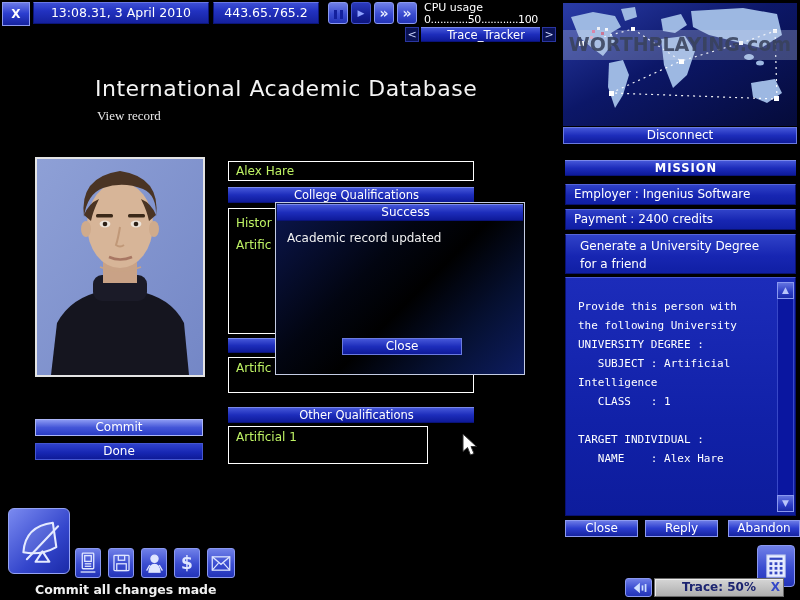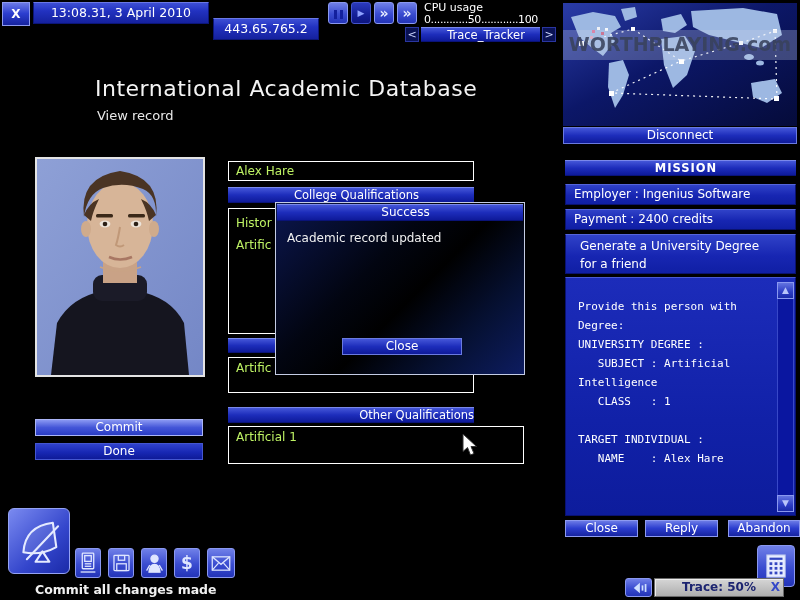--- a/index.html
+++ b/index.html
@@ -72,21 +72,21 @@
 <div id="screen">
 
   <div class="abs grad-btn" style="left:2px;top:2px;width:28px;height:24px;line-height:22px;font-weight:bold;">
     <span>X</span>
   </div>
 
   <div class="abs top-display" style="left:33px;top:2px;width:176px;height:22px;">
     <span>13:08.31, 3 April 2010</span>
   </div>
 
-  <div class="abs top-display" style="left:213px;top:18px;width:106px;height:22px;">
+  <div class="abs top-display" style="left:213px;top:2px;width:106px;height:22px;">
     <span>443.65.765.2</span>
   </div>
 
   <div class="abs mini-btn" style="left:328px;top:2px;width:20px;height:22px;">
     <span><i class="pbar"></i><i class="pbar"></i></span>
   </div>
   <div class="abs mini-btn dark" style="left:351px;top:2px;width:20px;height:22px;font-size:9px;color:#8fa2ff;">
     <span>▶</span>
   </div>
   <div class="abs mini-btn" style="left:374px;top:2px;width:20px;height:22px;font-size:14px;color:#e6ecff;font-weight:bold;">
@@ -103,21 +103,21 @@
     <span>&lt;</span>
   </div>
   <div class="abs grad-bar" style="left:421px;top:27px;width:119px;height:15px;line-height:14px;font-size:11.5px;">
     <span>Trace_Tracker</span>
   </div>
   <div class="abs" style="left:542px;top:27px;width:14px;height:15px;background:#0a1254;border:1px solid #2a36a0;color:#cfd8ff;font-size:11px;text-align:center;line-height:13px;">
     <span>&gt;</span>
   </div>
 
   <div class="abs" style="left:95px;top:76px;font-size:22px;letter-spacing:0.5px;color:#f4f4f4;">International Academic Database</div>
-  <div class="abs" style="left:97px;top:108px;font-size:13px;color:#e8e8e8;">View record</div>
+  <div class="abs" style="left:97px;top:108px;font-size:13px;color:#e8e8e8;font-family:Liberation Serif, serif;">View record</div>
 
   <div class="abs" style="left:35px;top:157px;width:170px;height:220px;border:2px solid #e4e4e4;background:#8094cf;">
     <svg width="166" height="216" viewBox="0 0 166 216">
       <defs>
         <linearGradient id="pbg" x1="0" y1="0" x2="1" y2="1">
           <stop offset="0" stop-color="#8ea0d6"></stop>
             <stop offset="1" stop-color="#7487c6"></stop>
         </linearGradient>
       </defs>
       <rect width="166" height="216" fill="url(#pbg)"></rect>
@@ -152,23 +152,23 @@
     <div style="line-height:22px;">Histor</div>
     <div style="line-height:22px;">Artific</div>
   </div>
 
   <div class="abs grad-bar" style="left:228px;top:338px;width:246px;height:15px;"></div>
 
   <div class="abs field" style="left:228px;top:357px;width:246px;height:36px;line-height:20px;padding-left:7px;overflow:hidden;">
     <span>Artific</span>
   </div>
 
-  <div class="abs grad-bar" style="left:228px;top:407px;width:246px;height:16px;line-height:14px;font-size:11.5px;text-align:right;">Other Qualifications</div>
-
-  <div class="abs field" style="left:228px;top:426px;width:296px;height:38px;line-height:21px;padding-left:7px;overflow:hidden;">
+  <div class="abs grad-bar" style="left:228px;top:407px;width:246px;height:16px;line-height:14px;font-size:11.5px;">Other Qualifications</div>
+
+  <div class="abs field" style="left:228px;top:426px;width:200px;height:38px;line-height:21px;padding-left:7px;overflow:hidden;">
     <span>Artificial 1</span>
   </div>
 
   <div class="abs" style="left:35px;top:419px;width:168px;height:17px;line-height:15px;text-align:center;font-size:12px;cursor:pointer;
        background:linear-gradient(180deg,#8a98f2 0%,#4456d8 50%,#2a3cc4 100%);border:1px solid #aab4f6;">
     <span>Commit</span>
   </div>
   <div class="abs" style="left:35px;top:443px;width:168px;height:17px;line-height:15px;text-align:center;font-size:12px;cursor:pointer;
        background:linear-gradient(180deg,#3042cc 0%,#1828b4 55%,#0e1a98 100%);border:1px solid #4456d0;">
     <span>Done</span>
@@ -241,21 +241,21 @@
   <div class="abs info-bar" style="left:565px;top:209px;width:231px;height:21px;line-height:19px;padding-left:8px;">Payment : 2400 credits</div>
 
   <div class="abs info-bar" style="left:565px;top:234px;width:231px;height:40px;padding:2px 14px;">
     <div style="line-height:18px;">Generate a University Degree</div>
     <div style="line-height:18px;">for a friend</div>
   </div>
 
   <div class="abs" style="left:565px;top:277px;width:231px;height:239px;padding:22px 24px 0 12px;
        background:linear-gradient(180deg,#1c2cba 0%,#1121a8 60%,#0d1c9c 100%);border:1px solid #0a1270;border-top-color:#4a5ad4;">
     <div class="mline">Provide this person with</div>
-    <div class="mline">Degree:</div>
+    <div class="mline">the following University</div>
     <div class="mline">UNIVERSITY DEGREE :</div>
     <div class="mline">   SUBJECT : Artificial</div>
     <div class="mline">Intelligence</div>
     <div class="mline">   CLASS   : 1</div>
     <div class="mline"></div>
     <div class="mline">TARGET INDIVIDUAL :</div>
     <div class="mline">   NAME    : Alex Hare</div>
   </div>
 
   <div class="abs scroll-track" style="left:777px;top:282px;width:17px;height:230px;"></div>

